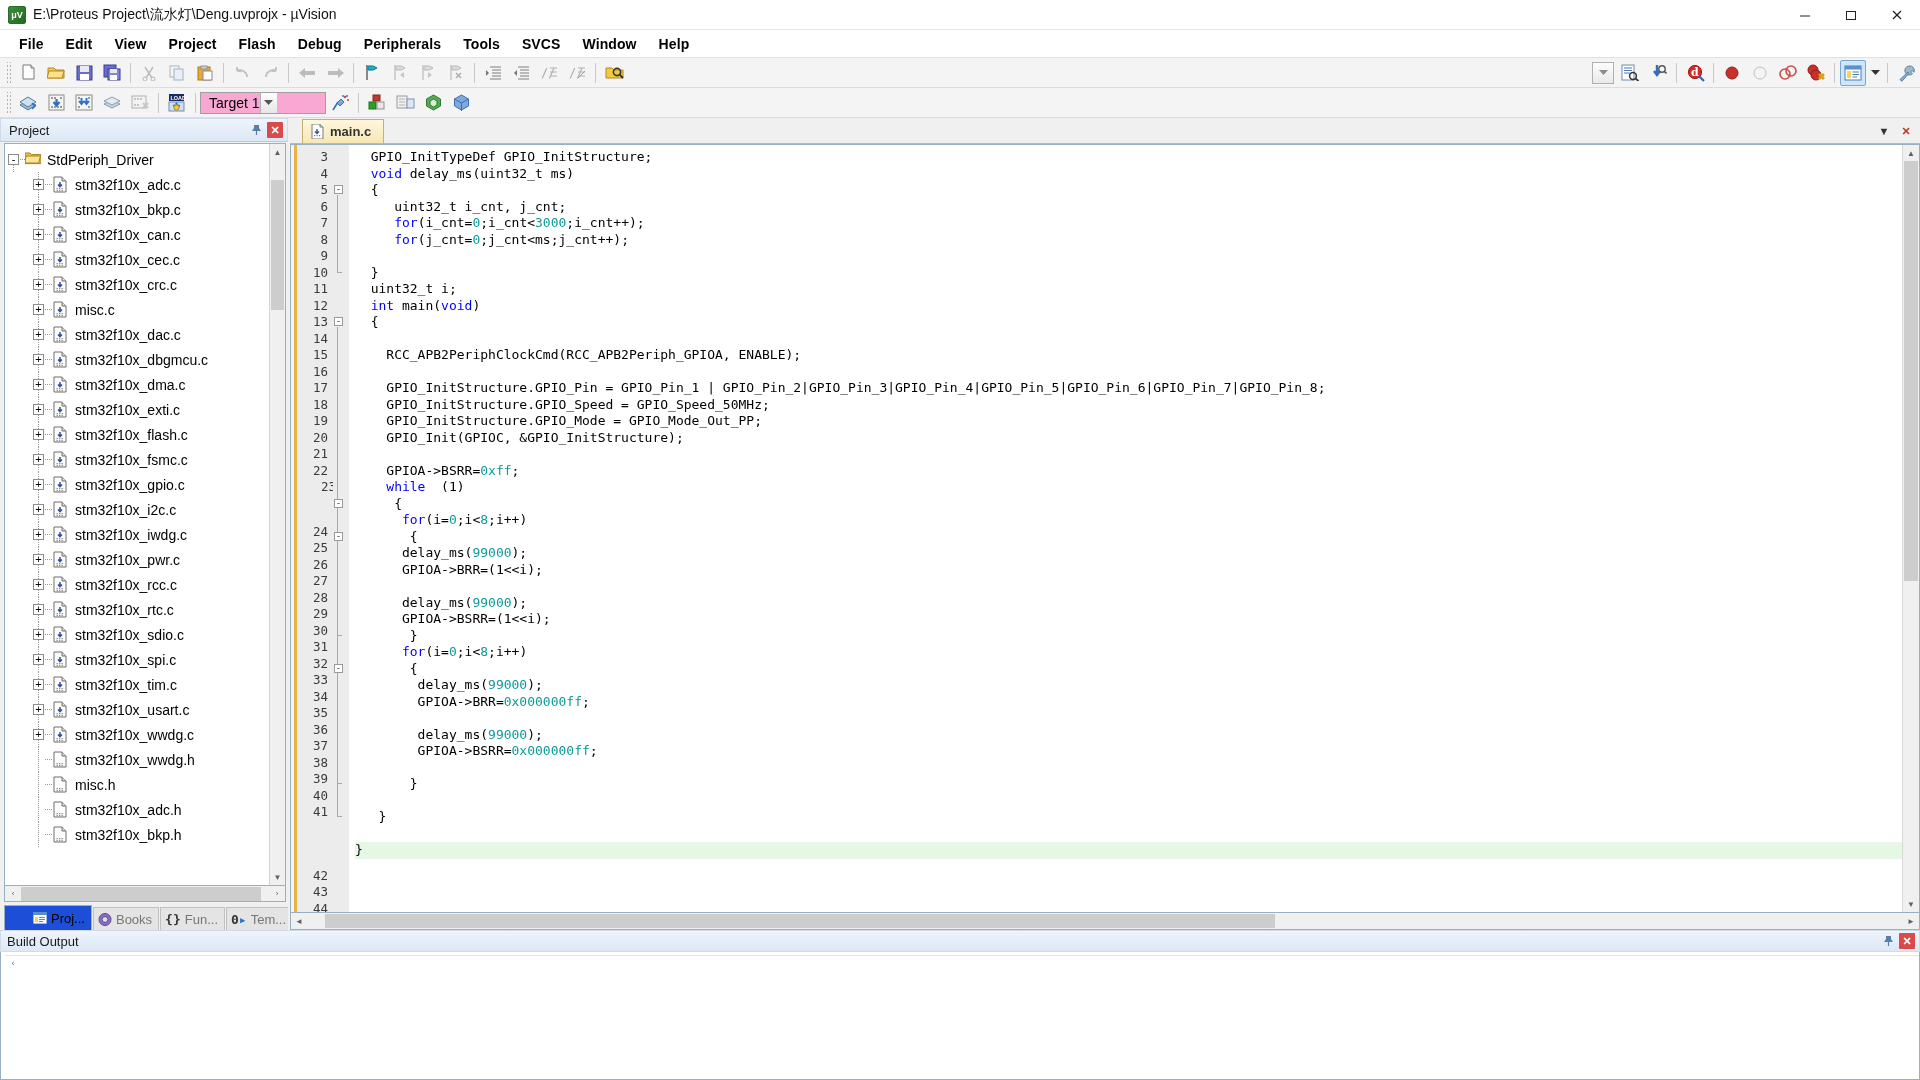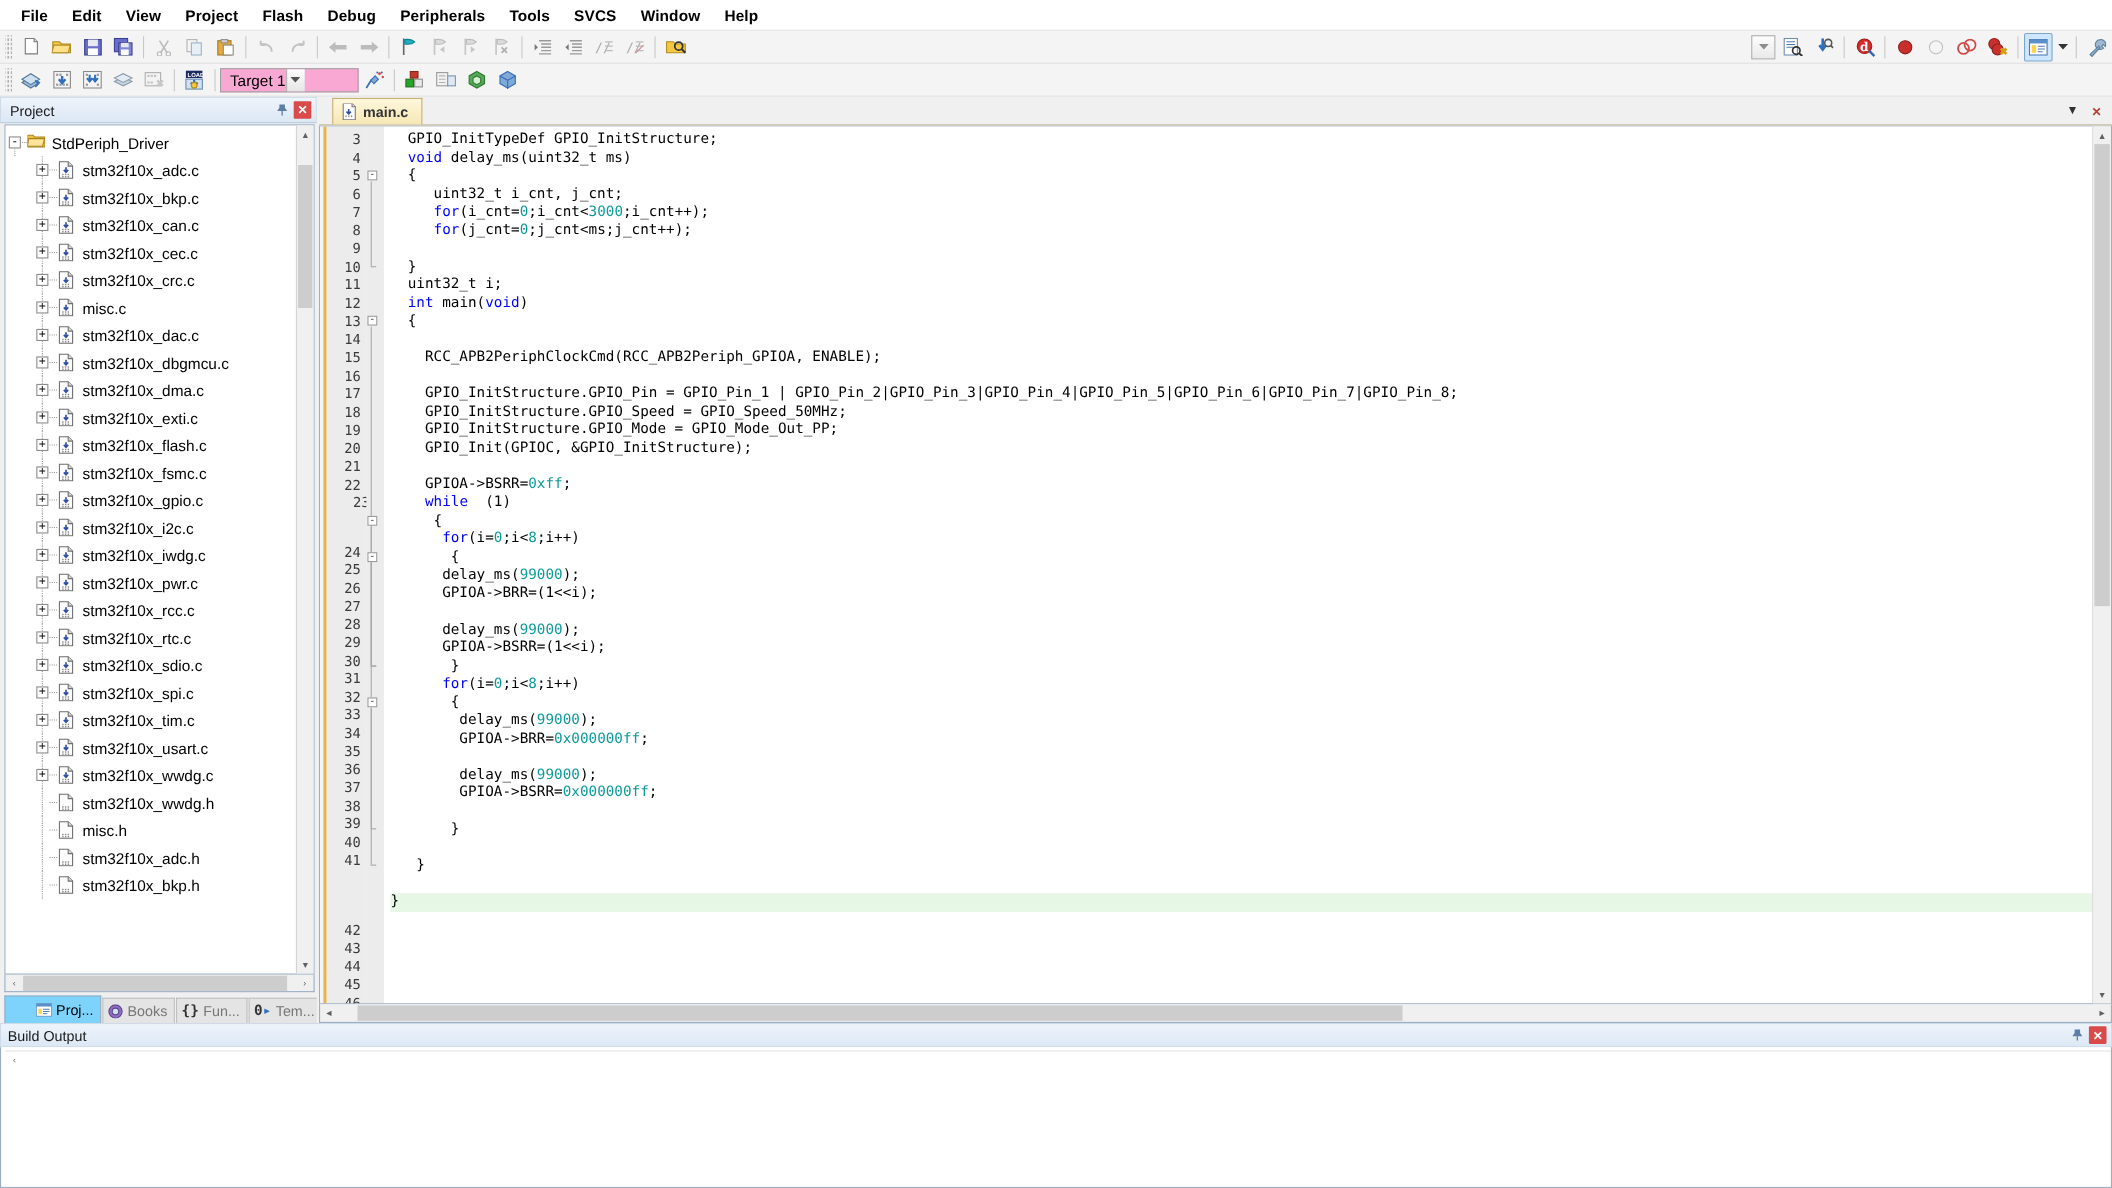--- a/index.html
+++ b/index.html
@@ -130,21 +130,21 @@
 
   .pane-tabs {
     height: 26px; display: flex; align-items: flex-end; flex: none;
     background: #f0f0f0; padding-left: 4px; margin-top: 2px;
   }
   .ptab {
     height: 23px; display: flex; align-items: center; padding: 0 6px 0 4px;
     font-size: 13px; color: #777; background: #e4e4e4;
     border: 1px solid #c0c0c0; border-bottom: none; margin-right: 1px;
   }
-  .ptab.sel { background: #7dd3fc; color: #000; height: 25px; border-color:#9aafc4;padding-left:28px; }
+  .ptab.sel { background: #1d4ed8; color: #000; height: 25px; border-color:#9aafc4;padding-left:28px; }
   .ptab .pi { margin-right: 4px; display:flex; align-items:center; }
 
   
   .editor-pane { flex: 1; display: flex; flex-direction: column; min-width: 0; background:#f0f0f0; padding-left:2px;}
   .doc-tabbar {
     height: 26px; display: flex; align-items: flex-end; flex: none;
     background: #f0f0f0; border-bottom: 1px solid #c8b89a; position:relative;
   }
   .dtab {
     height: 24px; display: flex; align-items: center; padding: 0 12px 0 8px;
@@ -213,20 +213,42 @@
   .sb-sep { width:1px; height:18px; background:#cfcfcf; }
   .sb-flex { flex:1; }
   .sb-ind { padding: 0 7px; color:#b0b0b0; font-size:13px; }
   .sb-ind.on { color:#222; font-weight:bold; }
 </style>
 </head>
 <body>
 
 <div class="app">
 
+  <div class="titlebar">
+    <div class="tb-icon">μV</div>
+    <div class="tb-title">E:\Proteus Project\流水灯\Deng.uvprojx - µVision</div>
+    <div class="tb-buttons">
+      <div class="tb-btn">
+        <svg width="12" height="12">
+            <line x1="1" y1="7" x2="11" y2="7" stroke="#222" stroke-width="1"></line>
+          </svg>
+      </div>
+      <div class="tb-btn">
+        <svg width="12" height="12">
+            <rect x="1.5" y="2.5" width="9" height="8" fill="none" stroke="#222" stroke-width="1"></rect>
+          </svg>
+      </div>
+      <div class="tb-btn close">
+        <svg width="12" height="12">
+            <line x1="2" y1="2" x2="10" y2="10" stroke="#222" stroke-width="1.2"></line>
+            <line x1="10" y1="2" x2="2" y2="10" stroke="#222" stroke-width="1.2"></line>
+          </svg>
+      </div>
+    </div>
+  </div>
 
   <div class="menubar">
     <div class="menu-item">File</div>
     <div class="menu-item">Edit</div>
     <div class="menu-item">View</div>
     <div class="menu-item">Project</div>
     <div class="menu-item">Flash</div>
     <div class="menu-item">Debug</div>
     <div class="menu-item">Peripherals</div>
     <div class="menu-item">Tools</div>

